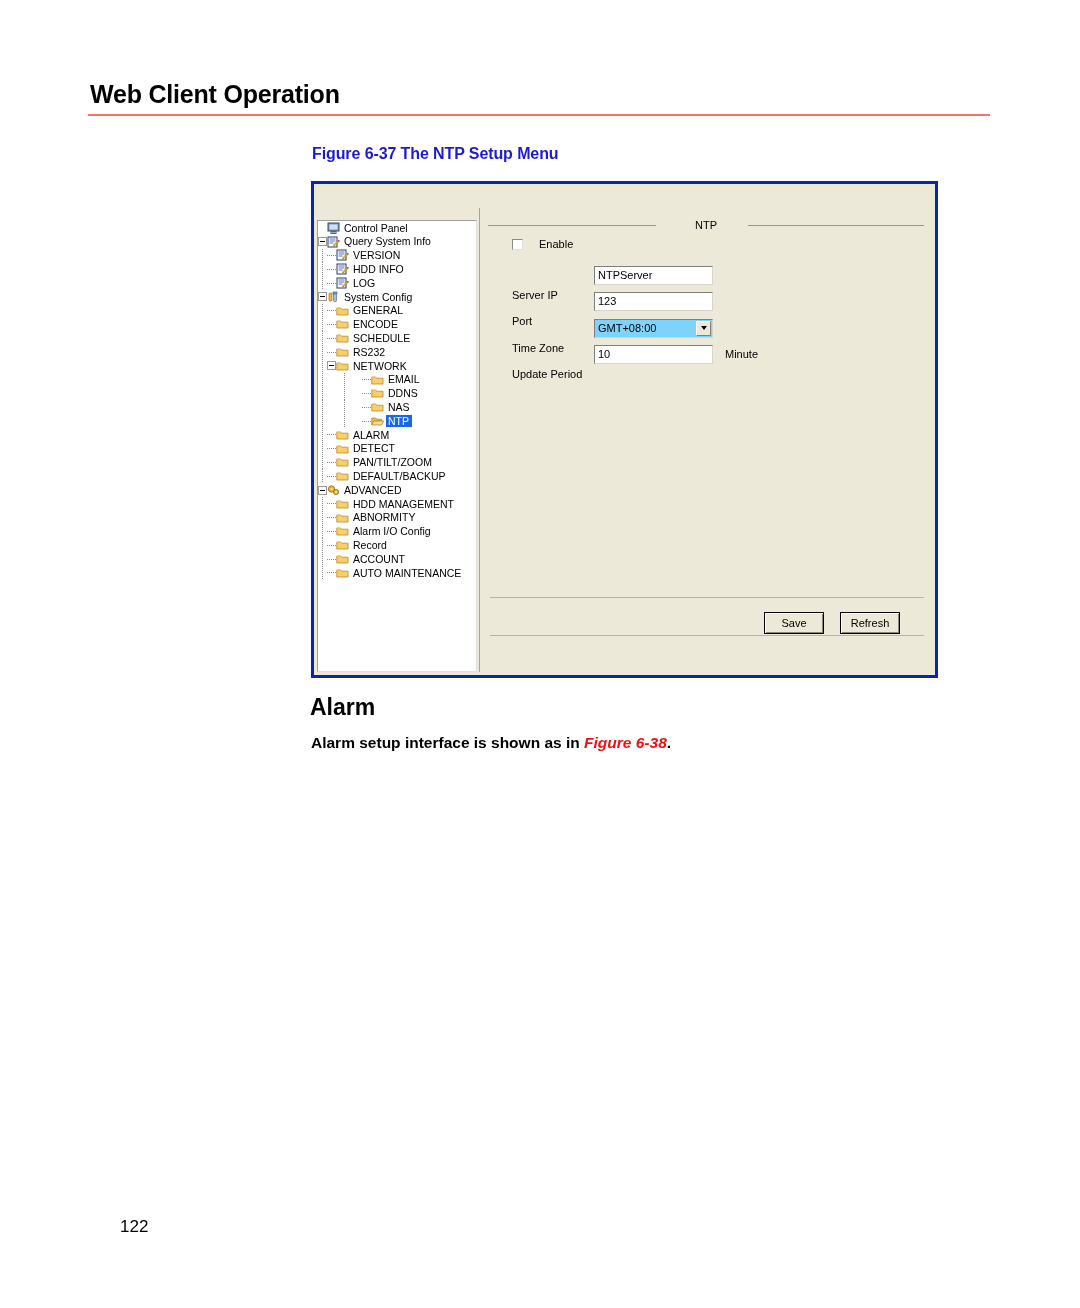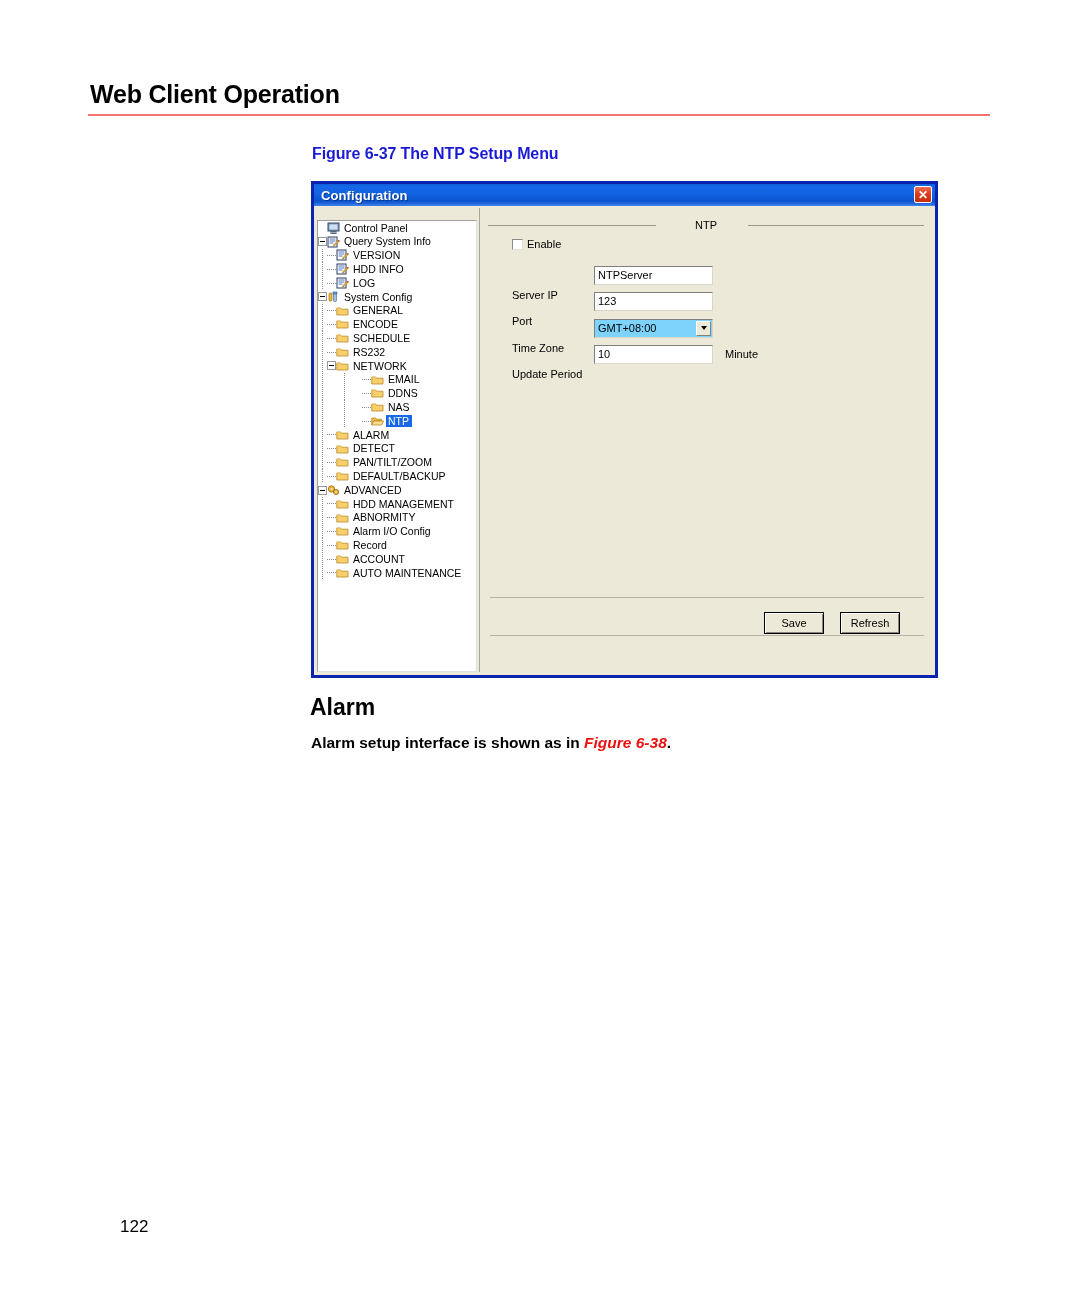--- a/index.html
+++ b/index.html
@@ -320,21 +320,21 @@
     background: #ffffff;
     border: 1px solid #8b8b8b;
     border-right-color: #e2e0d8;
     border-bottom-color: #e2e0d8;
     box-sizing: border-box;
     cursor: pointer;
   }
   #enable-label {
     font-size: 11px;
     color: #000;
-    margin-left: 4px;
+    margin-left: 16px;
     line-height: 1;
   }
 
   .hr-div {
     position: absolute;
     left: 10px;
     right: 8px;
     height: 1px;
     background: #b8b3a6;
   }
@@ -355,24 +355,20 @@
 </style>
 </head>
 <body>
 
 <div id="page-title">Web Client Operation</div>
 <div id="header-rule"></div>
 <div id="figure-caption">Figure 6-37 The NTP Setup Menu</div>
 
 <div id="config-window">
 
-  <div id="titlebar">
-    <div id="titlebar-text">Configuration</div>
-    <div id="close-button">✕</div>
-  </div>
 
   <div id="window-body">
 
     <div id="tree-panel">
         <div class="tree-row">
           <span class="spacer"></span>
           <span class="ico">
             <svg width="13" height="12" viewBox="0 0 13 12">
               <rect x="1" y="1" width="11" height="8" fill="#7f9fc4" stroke="#3a4a5e"></rect>
               <rect x="2.5" y="2.5" width="8" height="5" fill="#cfe0f2"></rect>

